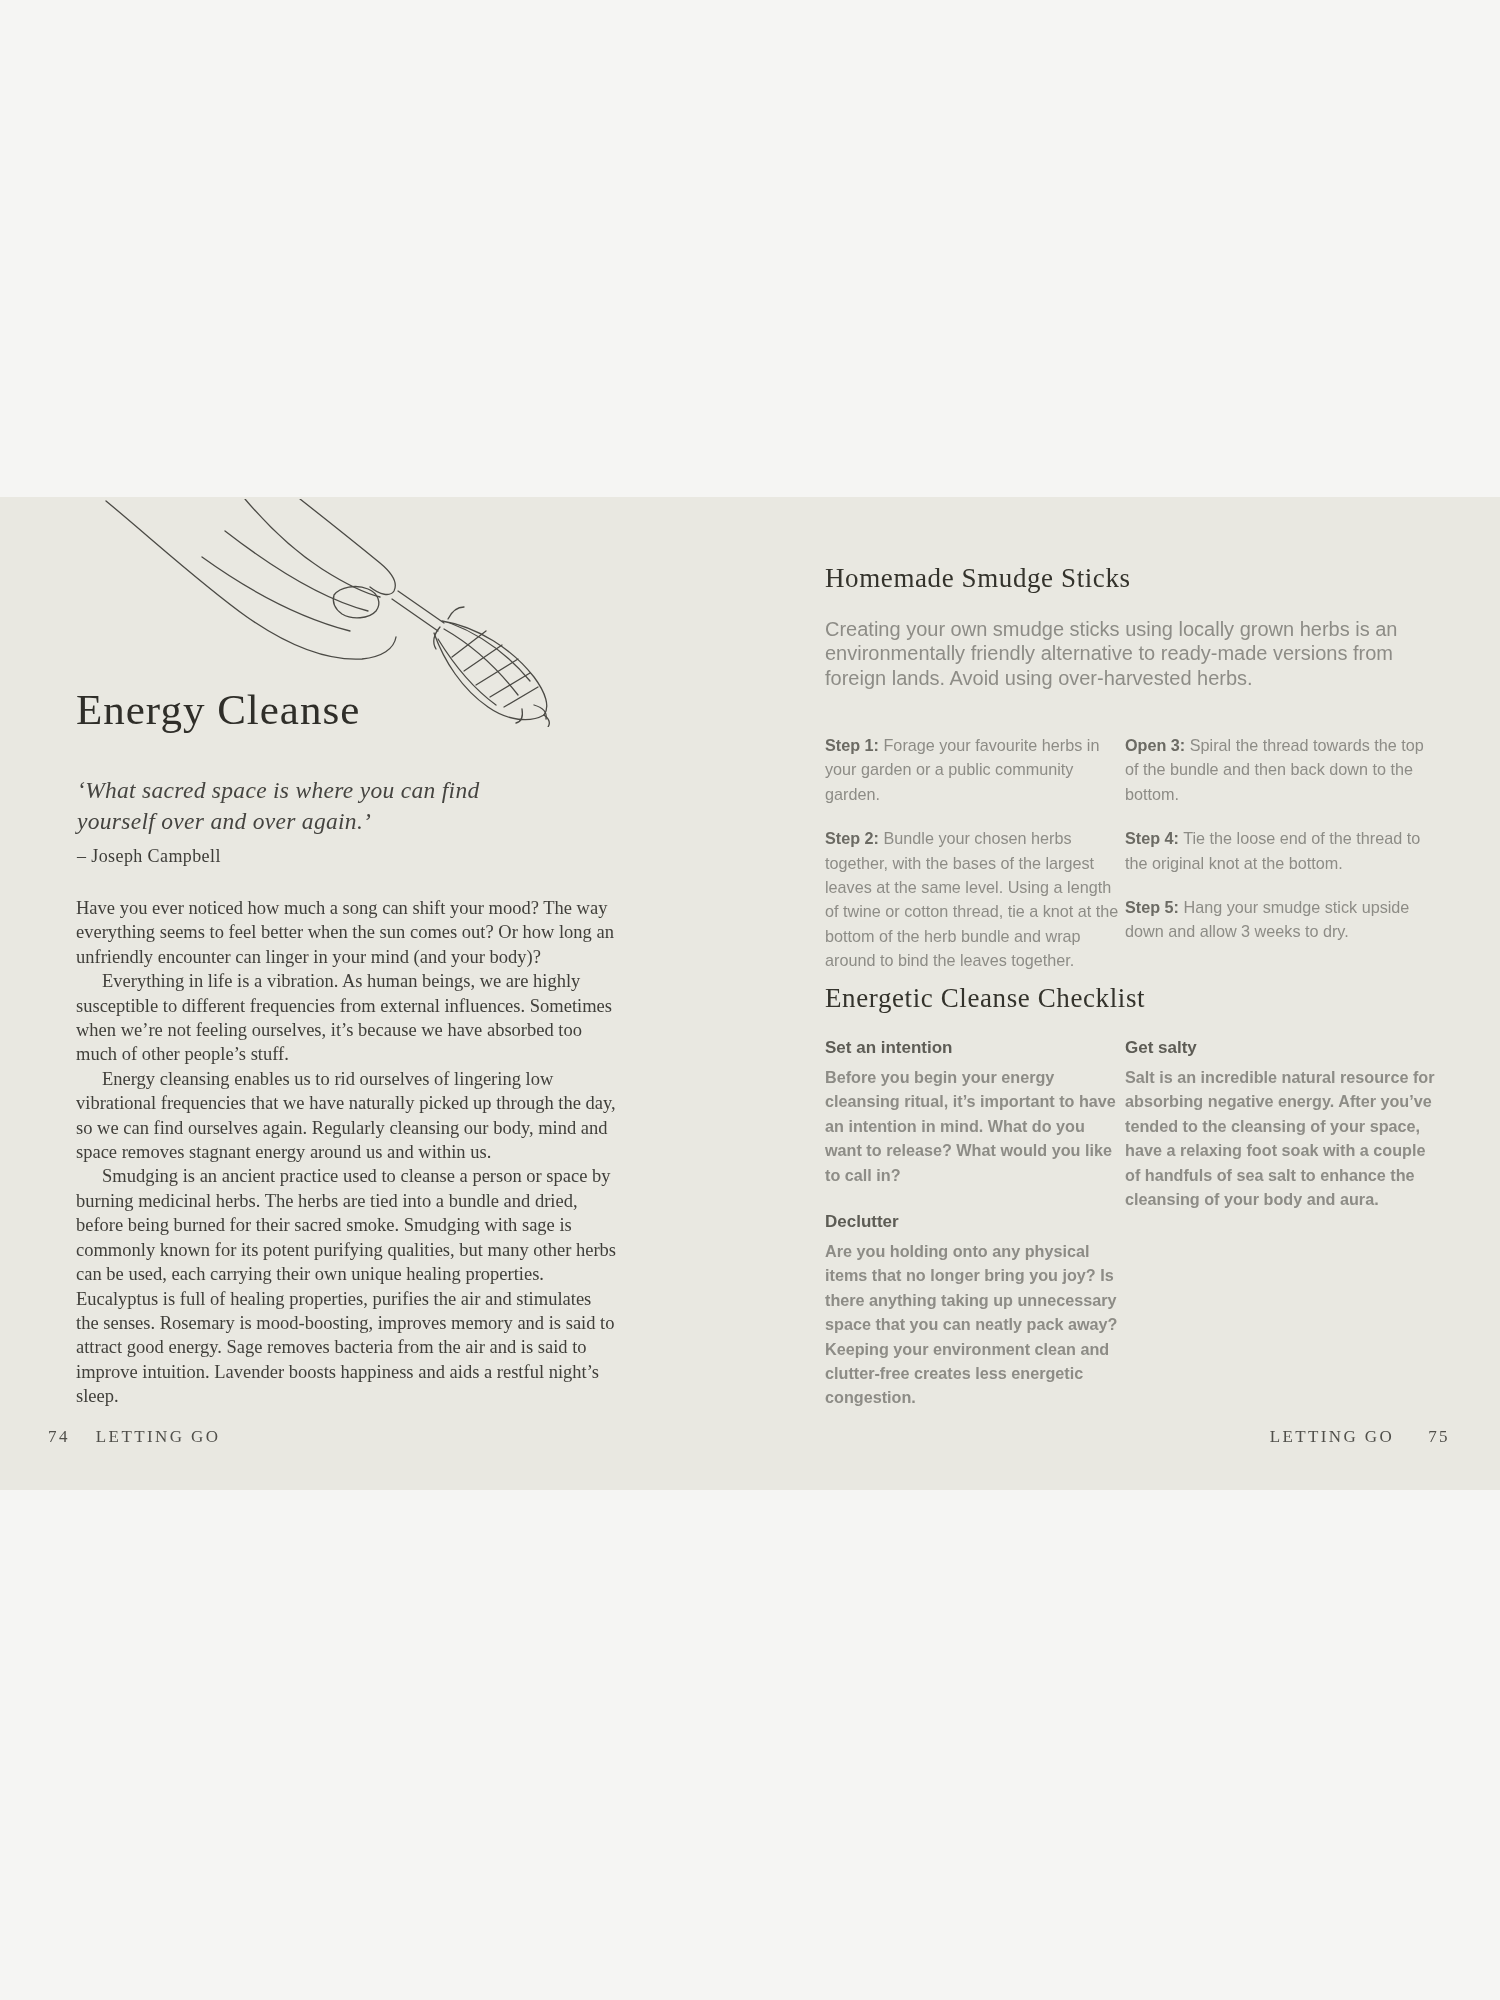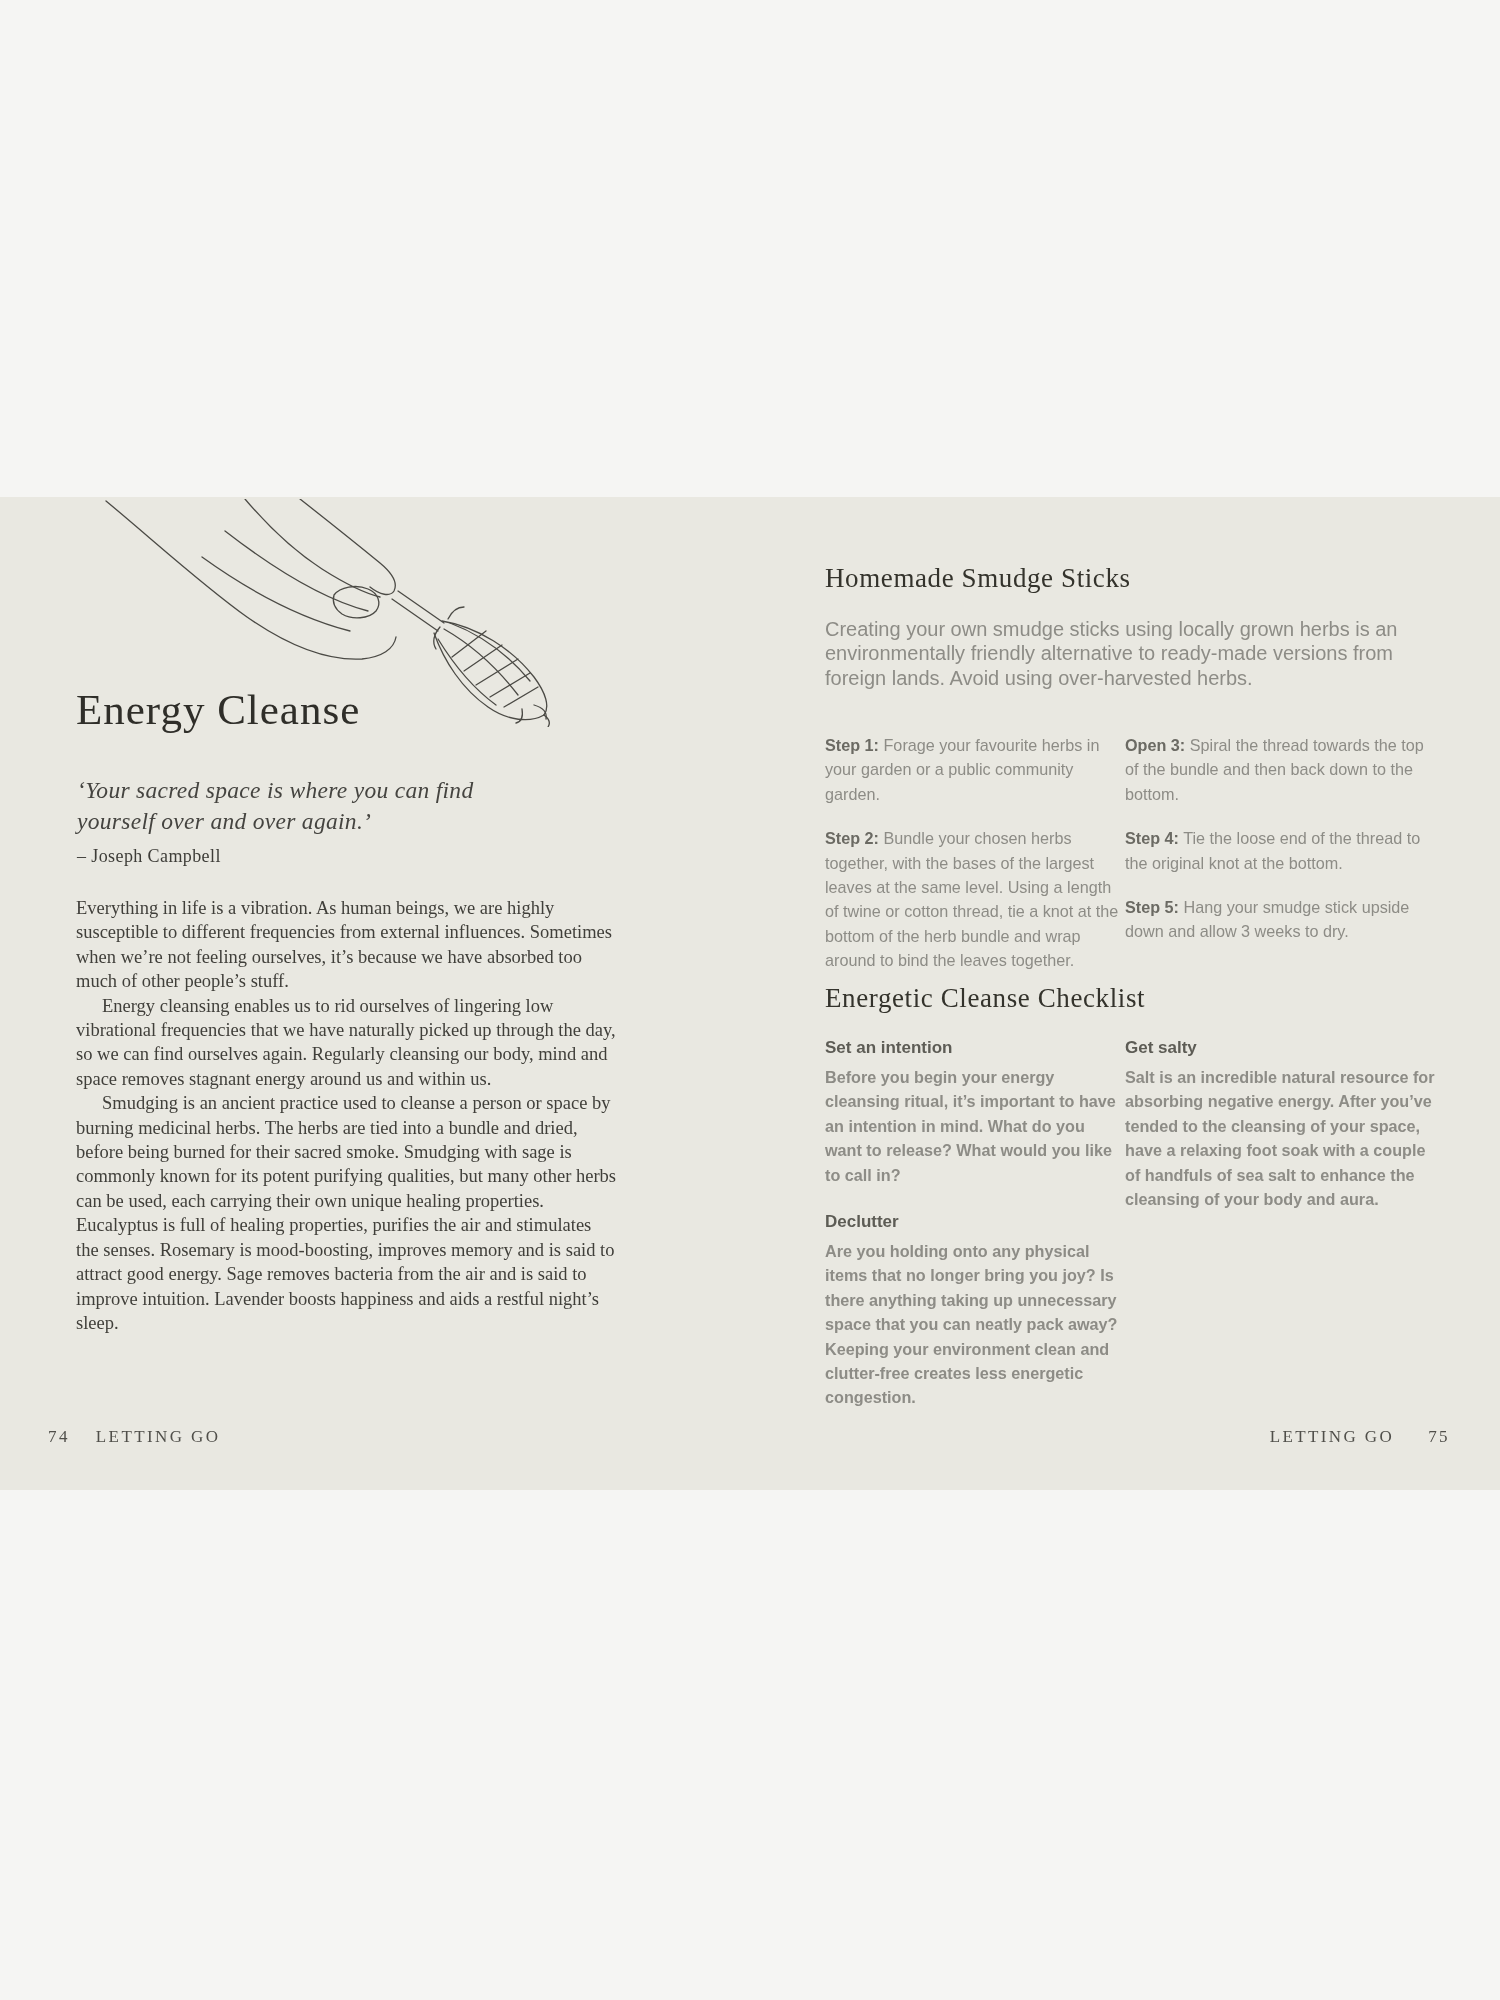--- a/index.html
+++ b/index.html
@@ -137,26 +137,27 @@
         <path d="M462,216 q8,6 4,12"></path>
         <path d="M452,206 q14,4 12,14"></path>
         <path d="M440,210 q2,12 -6,14"></path>
         <path d="M358,128 q-10,12 -4,22"></path>
         <path d="M366,120 q6,-12 16,-12"></path>
       </svg>
 
       <h1 class="page-title">Energy Cleanse</h1>
 
       <div class="quote-block">
-        <p class="quote-line">‘Your sacred space is where you can find</p>
+        <p class="quote-line">‘What sacred space is where you can find</p>
         <p class="quote-line">yourself over and over again.’</p>
         <p class="quote-attribution">– Joseph Campbell</p>
       </div>
 
       <div class="body-copy">
+        <p>Have you ever noticed how much a song can shift your mood? The way everything seems to feel better when the sun comes out? Or how long an unfriendly encounter can linger in your mind (and your body)?</p>
         <p>Everything in life is a vibration. As human beings, we are highly susceptible to different frequencies from external influences. Sometimes when we’re not feeling ourselves, it’s because we have absorbed too much of other people’s stuff.</p>
         <p>Energy cleansing enables us to rid ourselves of lingering low vibrational frequencies that we have naturally picked up through the day, so we can find ourselves again. Regularly cleansing our body, mind and space removes stagnant energy around us and within us.</p>
         <p>Smudging is an ancient practice used to cleanse a person or space by burning medicinal herbs. The herbs are tied into a bundle and dried, before being burned for their sacred smoke. Smudging with sage is commonly known for its potent purifying qualities, but many other herbs can be used, each carrying their own unique healing properties. Eucalyptus is full of healing properties, purifies the air and stimulates the senses. Rosemary is mood-boosting, improves memory and is said to attract good energy. Sage removes bacteria from the air and is said to improve intuition. Lavender boosts happiness and aids a restful night’s sleep.</p>
       </div>
 
       <div class="footer footer-left">
         <span class="page-number">74</span><span class="section-label">LETTING GO</span>
       </div>
     </div>
 

